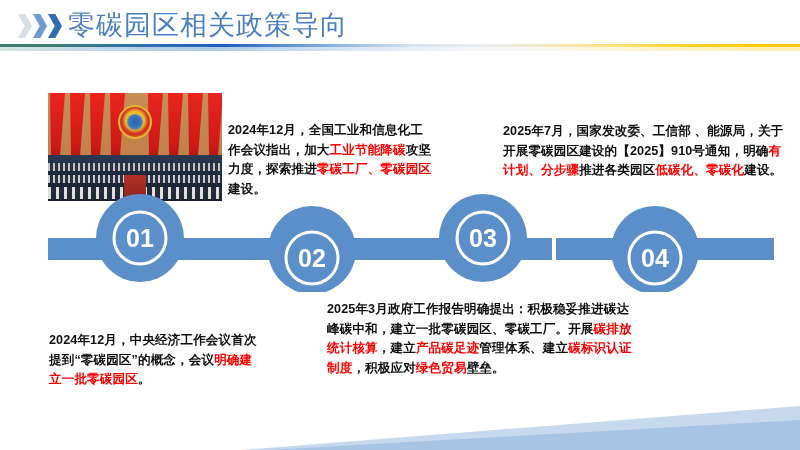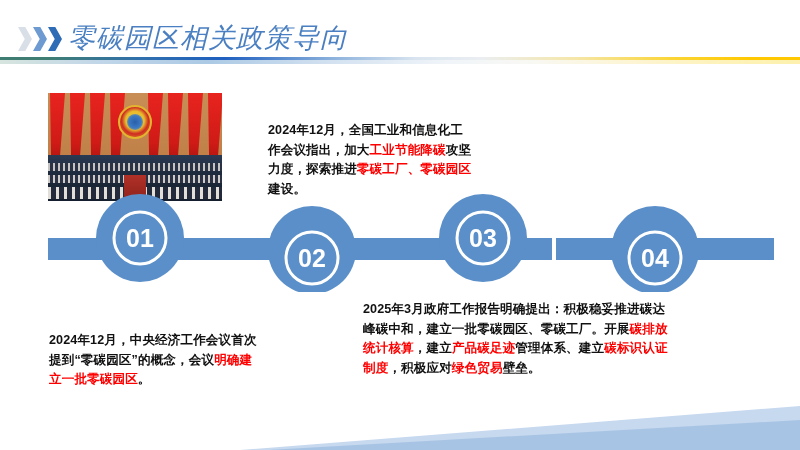--- a/index.html
+++ b/index.html
@@ -14,22 +14,22 @@
   
   .slide {
     position:absolute; inset:0;
     width:800px; height:450px;
     background:#ffffff;
     overflow:hidden;
   }
 
   
   .header {
-    position:absolute; left:0; top:13px;
-    width:636px; height:56px;font-style:italic;
+    position:absolute; left:0; top:0;
+    width:636px; height:56px;
   }
   .chevrons {
     position:absolute; left:18px; top:14px;
     display:flex; gap:1px; align-items:center;
   }
   .chev {
     width:14px; height:24px;
     clip-path:polygon(0% 0%, 52% 0%, 100% 50%, 52% 100%, 0% 100%, 48% 50%);
   }
   .chev.c1 { background:#d9dfe6; }
@@ -137,24 +137,24 @@
   
   .tblock {
     position:absolute;
     font-size:12.6px;
     line-height:19.5px;
     color:#111111;
     font-weight:bold;
     letter-spacing:.1px;
   }
   .tblock .hl { color:#ff0000; }
-  .tb-2 { left:228px; top:121px; width:206px;margin-left:40px; }
+  .tb-2 { left:228px; top:121px; width:206px; }
   .tb-3 { left:503px; top:122px; width:282px; }
   .tb-1 { left:49px; top:295px; width:214px;margin-top:36px; }
-  .tb-4 { left:327px; top:300px; width:312px;margin-left:36px; }
+  .tb-4 { left:327px; top:300px; width:312px; }
 </style>
 </head>
 <body>
 
 <div class="slide">
 
   <div class="band-light"></div>
   <div class="band-dark"></div>
 
   <div class="header">
@@ -224,16 +224,17 @@
 
       <g>
         <circle cx="655" cy="58" r="44" fill="#5b8fc9"></circle>
         <circle cx="655" cy="66" r="26" fill="#5b8fc9" stroke="#ffffff" stroke-width="3"></circle>
         <text x="655" y="66" fill="#ffffff" font-size="25" font-weight="bold" font-family="Liberation Sans, sans-serif" text-anchor="middle" dominant-baseline="central">04</text>
       </g>
     </svg>
   </div>
 
   <div class="tblock tb-2"><span>2024年12月，全国工业和信息化工作会议指出，加大</span><span class="hl">工业节能降碳</span><span>攻坚力度，探索推进</span><span class="hl">零碳工厂、零碳园区</span><span>建设。</span></div>
+  <div class="tblock tb-3"><span>2025年7月，国家发改委、工信部 、能源局，关于开展零碳园区建设的【2025】910号通知，明确</span><span class="hl">有计划、分步骤</span><span>推进各类园区</span><span class="hl">低碳化、零碳化</span><span>建设。</span></div>
   <div class="tblock tb-1"><span>2024年12月，中央经济工作会议首次提到“零碳园区”的概念，会议</span><span class="hl">明确建立一批零碳园区</span><span>。</span></div>
   <div class="tblock tb-4"><span>2025年3月政府工作报告明确提出：积极稳妥推进碳达峰碳中和，建立一批零碳园区、零碳工厂。开展</span><span class="hl">碳排放统计核算</span><span>，建立</span><span class="hl">产品碳足迹</span><span>管理体系、建立</span><span class="hl">碳标识认证制度</span><span>，积极应对</span><span class="hl">绿色贸易</span><span>壁垒。</span></div>
 
 </div>
 
 </body></html>

